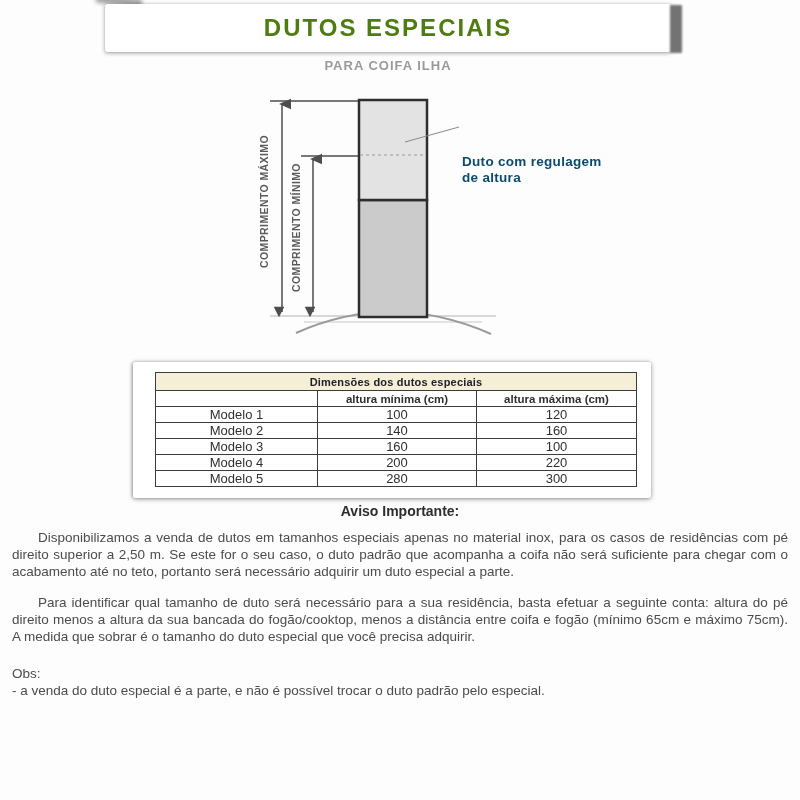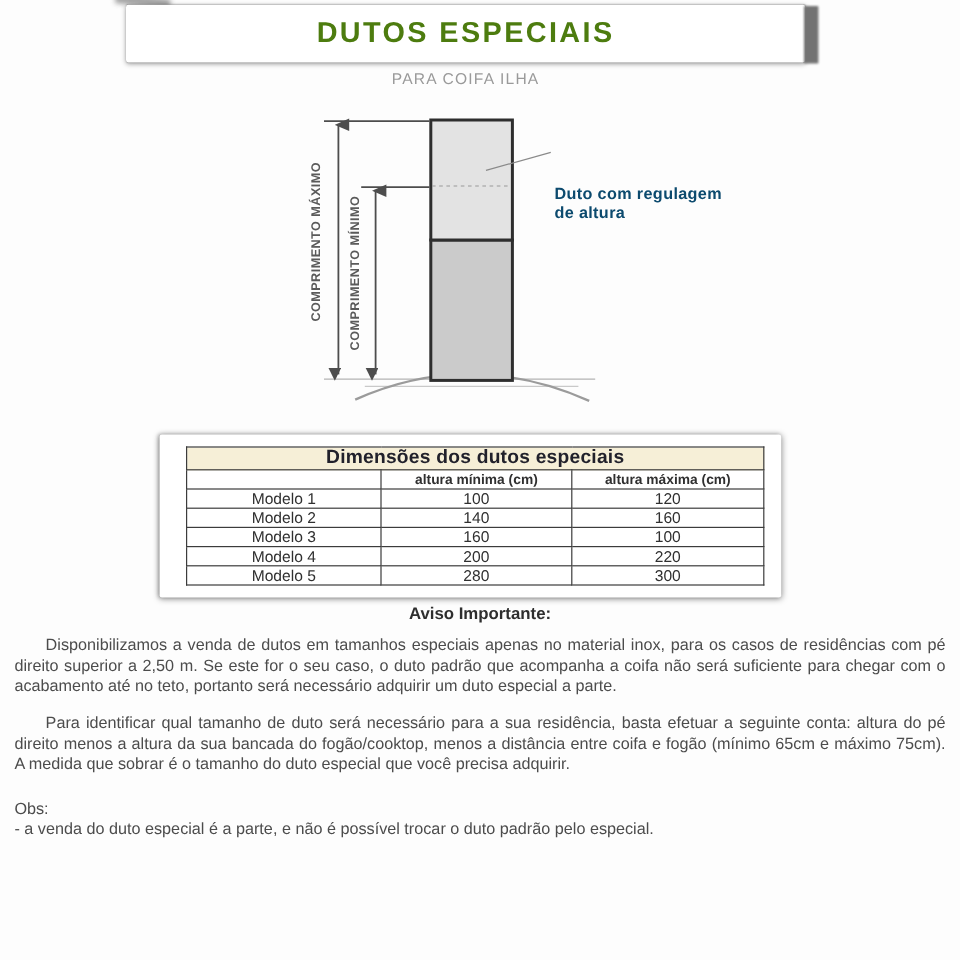--- a/index.html
+++ b/index.html
@@ -46,21 +46,21 @@
     opacity: 0.5;
     filter: blur(2px);
     transform: rotate(6deg);
   }
   .subtitle {
     position: absolute;
     left: 105px; top: 58px;
     width: 566px;
     text-align: center;
     font-size: 13px;
-    font-weight: normal;
+    font-weight: bold;
     letter-spacing: 1px;
     color: #9a9a9a;
   }
 
   
   .diagram-svg { position: absolute; left: 240px; top: 90px; }
   .dim-label {
     position: absolute;
     font-size: 10.5px;
     font-weight: 600;
@@ -101,21 +101,21 @@
     border-collapse: collapse;
     table-layout: fixed;
   }
   table.dims th, table.dims td {
     border: 1px solid #3c3c3c;
     text-align: center;
     padding: 0;
   }
   .t-title {
     background: #f6efd7;
-    font-size: 16px;
+    font-size: 11px;
     font-weight: bold;
     color: #21212b;
     height: 18px;
     letter-spacing: 0.2px;
   }
   .t-colhead {
     font-size: 11.5px;
     font-weight: bold;
     color: #303030;
     height: 16px;

